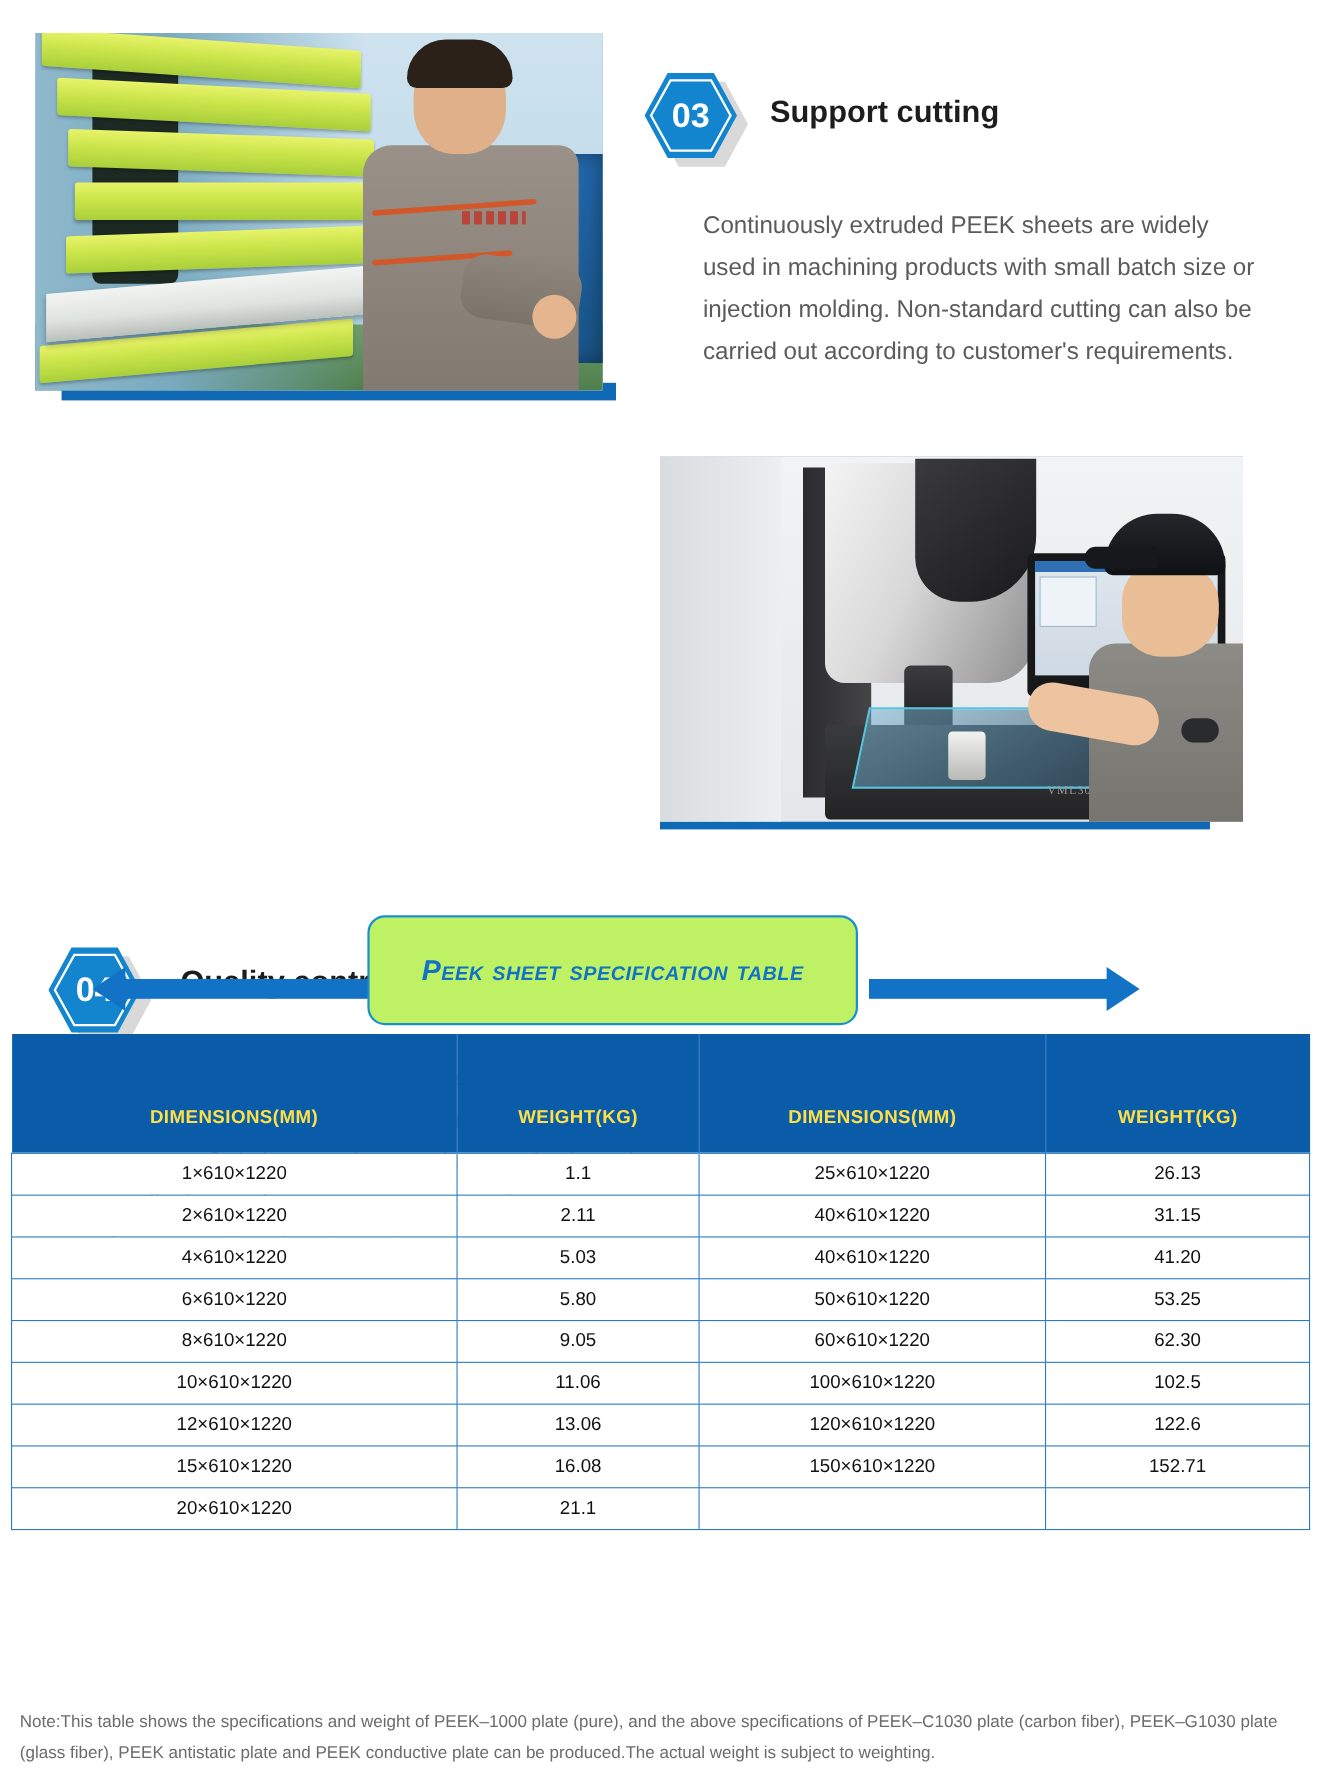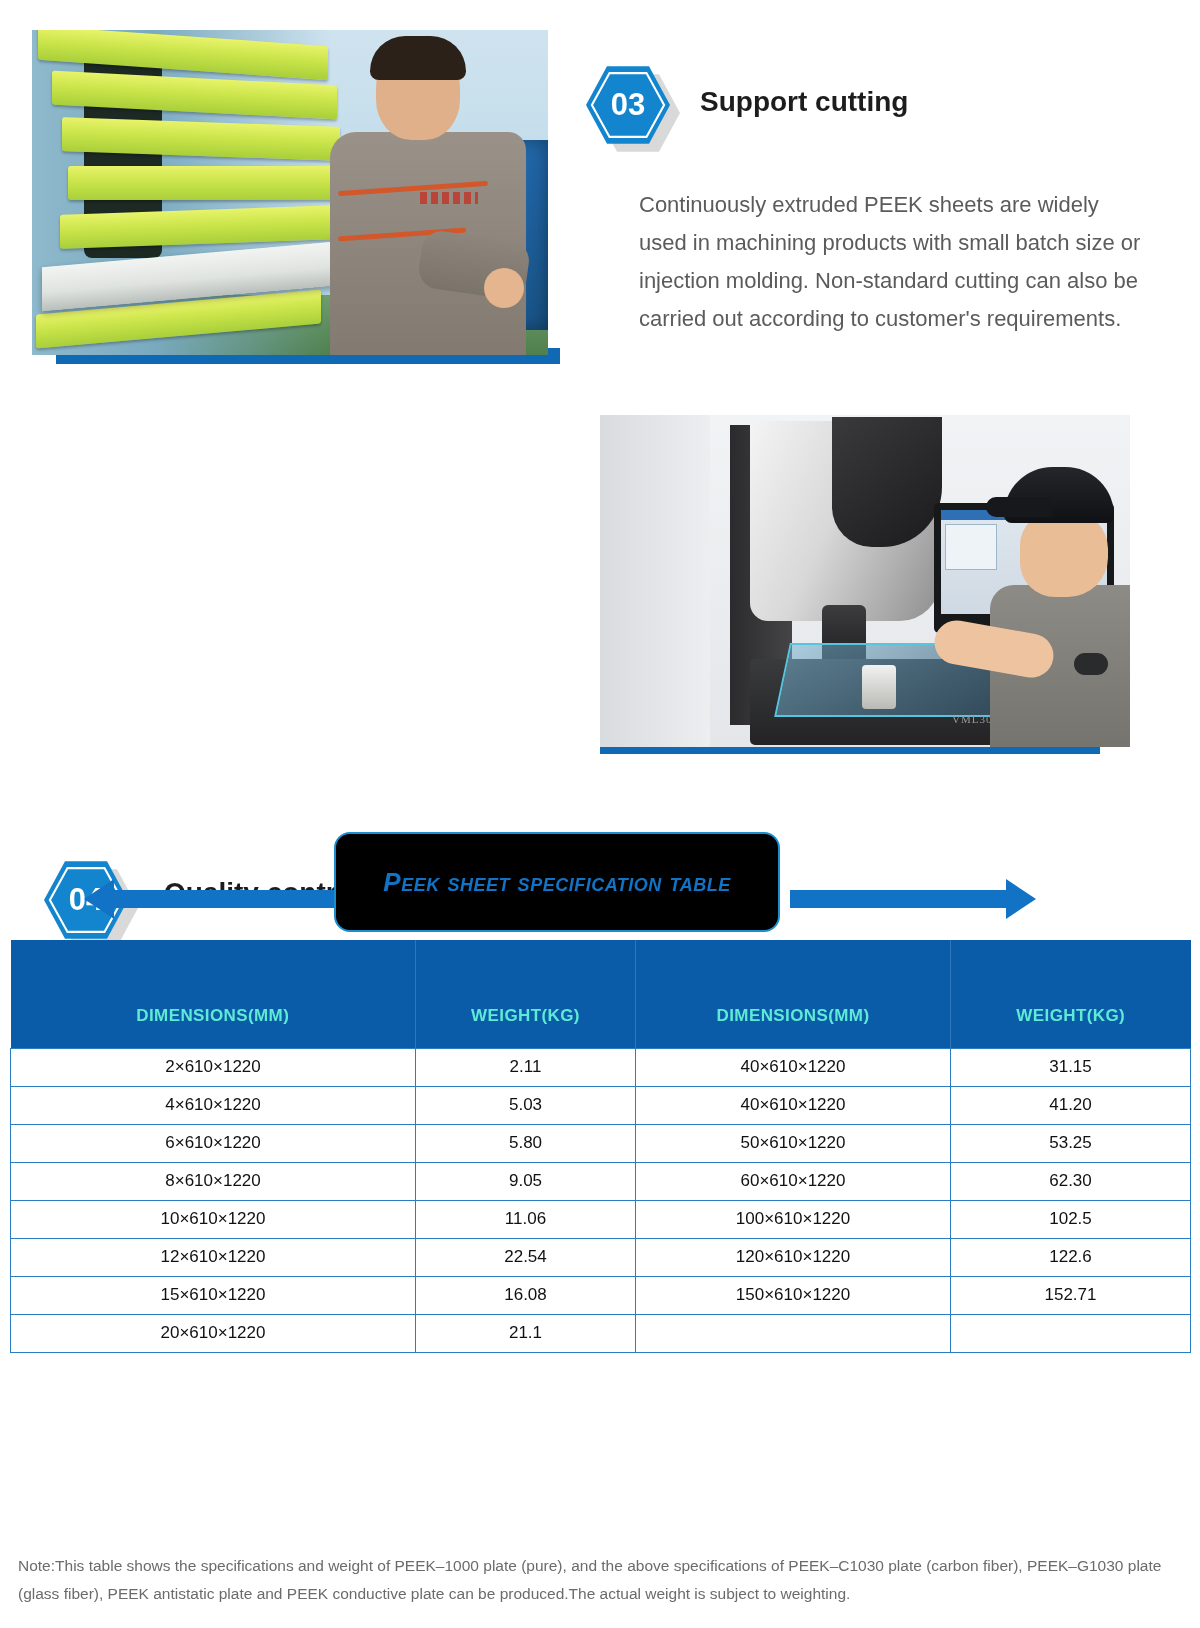--- a/index.html
+++ b/index.html
@@ -199,39 +199,39 @@
   .arrow-left { left: 112px; width: 250px; }
   .arrow-right { left: 790px; width: 218px; }
   .arrow-head {
     position:absolute; top:47px; width:0; height:0;
     border-top: 20px solid transparent; border-bottom: 20px solid transparent;
   }
   #arrow-head-left { left: 84px; border-right: 30px solid #1273c6; }
   #arrow-head-right { left: 1006px; border-left: 30px solid #1273c6; }
   #banner-box {
     position:absolute; left:334px; top:0px; width:446px; height:100px;
-    border: 2px solid #1a8fd0; border-radius: 16px; background: #000000;
+    border: 2px solid #1a8fd0; border-radius: 16px; background: #bef264;
     display:flex; align-items:center; justify-content:center;
   }
   #banner-title {
     color:#1273c6; font-size: 26px; font-weight: bold; font-style: italic;
     font-variant: small-caps; letter-spacing: .5px; white-space:nowrap;
   }
 
   
   #spec-table {
     position:absolute; left:10px; top:940px; width:1180px;
     border-collapse: collapse; table-layout: fixed;
   }
   #spec-table col.c1 { width: 405px; }
   #spec-table col.c2 { width: 220px; }
   #spec-table col.c3 { width: 315px; }
   #spec-table col.c4 { width: 240px; }
   #spec-table thead th {
-    background:#0b5ca8; color:#5eead4; height: 108px;
+    background:#0b5ca8; color:#fde047; height: 108px;
     font-size: 17px; font-weight: bold; letter-spacing: .4px;
     vertical-align: bottom; padding-bottom: 22px; text-align:center;
     border-right: 1px solid #2f77ba;
   }
   #spec-table thead th:last-child { border-right: none; }
   #spec-table tbody td {
     height: 38px; text-align:center; font-size: 17px; color:#111111;
     border: 1px solid #2b7cc0; background:#ffffff;
   }
   #spec-table tbody tr td:first-child { border-left: 1px solid #2b7cc0; }
@@ -364,20 +364,26 @@
     <thead>
       <tr>
         <th>DIMENSIONS(MM)</th>
         <th>WEIGHT(KG)</th>
         <th>DIMENSIONS(MM)</th>
         <th>WEIGHT(KG)</th>
       </tr>
     </thead>
     <tbody id="spec-table-body">
         <tr>
+          <td>1×610×1220</td>
+          <td>1.1</td>
+          <td>25×610×1220</td>
+          <td>26.13</td>
+        </tr>
+        <tr>
           <td>2×610×1220</td>
           <td>2.11</td>
           <td>40×610×1220</td>
           <td>31.15</td>
         </tr>
         <tr>
           <td>4×610×1220</td>
           <td>5.03</td>
           <td>40×610×1220</td>
           <td>41.20</td>
@@ -395,21 +401,21 @@
           <td>62.30</td>
         </tr>
         <tr>
           <td>10×610×1220</td>
           <td>11.06</td>
           <td>100×610×1220</td>
           <td>102.5</td>
         </tr>
         <tr>
           <td>12×610×1220</td>
-          <td>22.54</td>
+          <td>13.06</td>
           <td>120×610×1220</td>
           <td>122.6</td>
         </tr>
         <tr>
           <td>15×610×1220</td>
           <td>16.08</td>
           <td>150×610×1220</td>
           <td>152.71</td>
         </tr>
         <tr>

